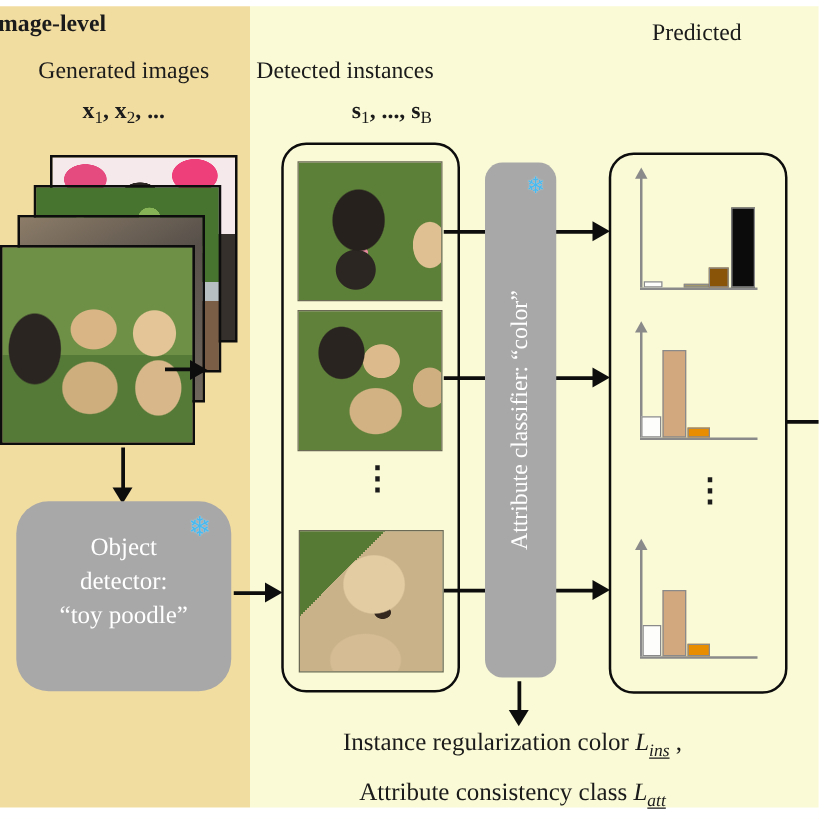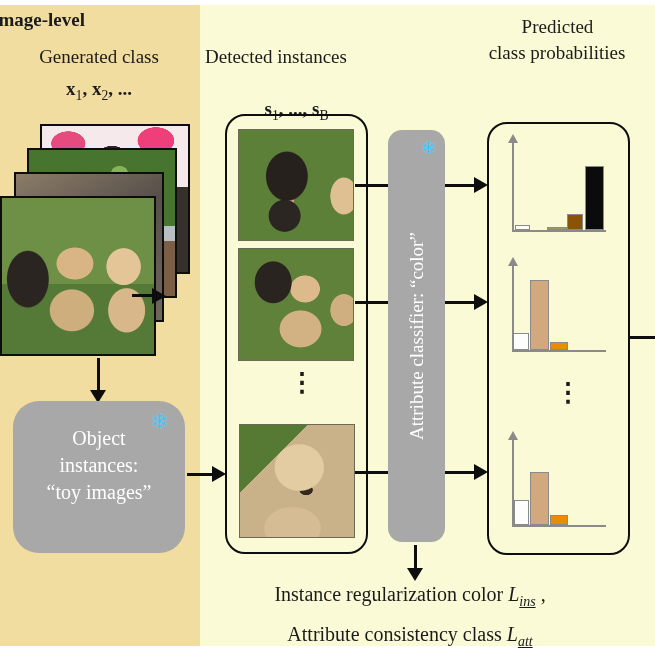--- a/index.html
+++ b/index.html
@@ -120,46 +120,45 @@
 </style>
 </head>
 <body>
 
 <div class="stage">
 
   <div class="panel panel-left"></div>
   <div class="panel panel-right"></div>
 
   <div class="hdr bold" style="left:-9px; top:9px;">Image-level</div>
-  <div class="hdr center" style="left:0; top:46px; width:198px;">Generated class</div>
+  <div class="hdr center" style="left:0; top:46px; width:198px;">Generated images</div>
   <div class="hdr math center" style="left:0; top:78px; width:198px;">x<sub>1</sub>, x<sub>2</sub>, ...</div>
 
   <div class="hdr" style="left:205px; top:46px;">Detected instances</div>
-  <div class="hdr math center" style="left:225px; top:78px; width:143px;margin-top:20px;">s<sub>1</sub>, ..., s<sub>B</sub></div>
+  <div class="hdr math center" style="left:242px; top:78px; width:143px;">s<sub>1</sub>, ..., s<sub>B</sub></div>
 
   <div class="hdr center" style="left:470px; top:16px; width:175px;">Predicted</div>
-  <div class="hdr center" style="left:462px; top:42px; width:190px;">class probabilities</div>
 
   <div class="photo ph-back" style="left:40px; top:124px; width:150px; height:150px;"></div>
   <div class="photo ph-l3" style="left:27px; top:148px; width:150px; height:150px;"></div>
   <div class="photo ph-l2" style="left:14px; top:172px; width:150px; height:150px;"></div>
   <div class="photo ph-front" style="left:0px;  top:196px; width:156px; height:160px;"></div>
 
   <div class="hline" style="left:132px; top:294px; width:22px; height:3px; z-index:2;"></div>
   <div class="tri-right" style="left:152px; top:288px; z-index:2;"></div>
 
   <div class="vline" style="left:97px; top:358px; height:34px; width:3px;"></div>
   <div class="tri-down" style="left:90px; top:390px;"></div>
 
   <div class="graybox detector">
     <span class="snow" style="right:16px; top:8px; font-size:22px;">❄</span>
     <div class="dtext">
       <div>Object</div>
-      <div>instances:</div>
-      <div>“toy images”</div>
+      <div>detector:</div>
+      <div>“toy poodle”</div>
     </div>
   </div>
 
   <div class="hline" style="left:187px; top:473px; width:28px;"></div>
   <div class="tri-right" style="left:212px; top:466px;"></div>
 
   <div class="obox instances-box">
     <div class="crop crop-1" style="left:11px; top:13px;  width:116px; height:112px;"></div>
     <div class="crop crop-2" style="left:11px; top:132px; width:116px; height:113px;"></div>
     <div class="vdots" style="left:62px; top:254px;">⋮</div>

